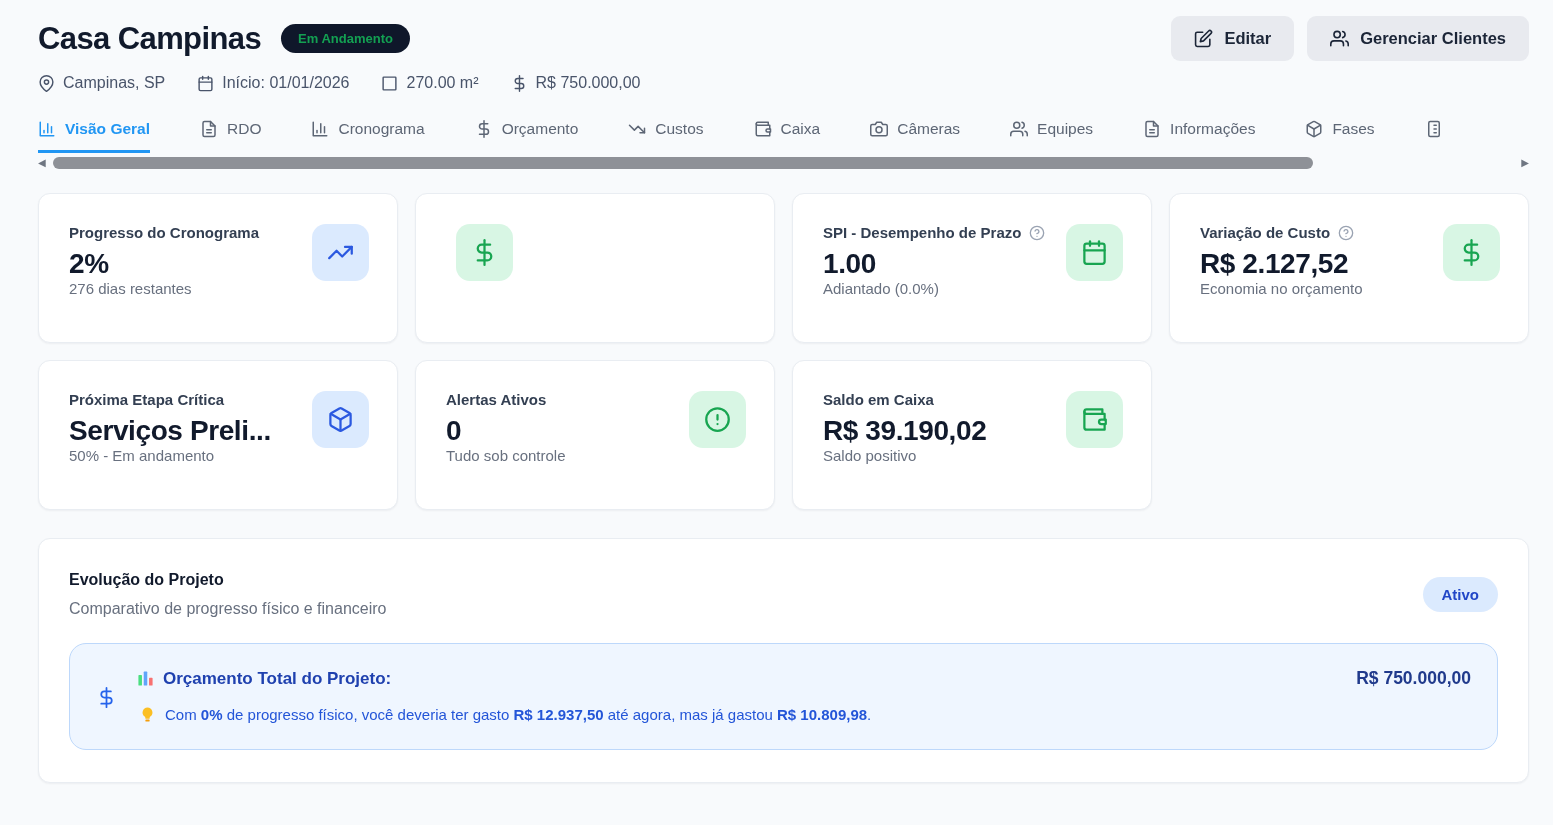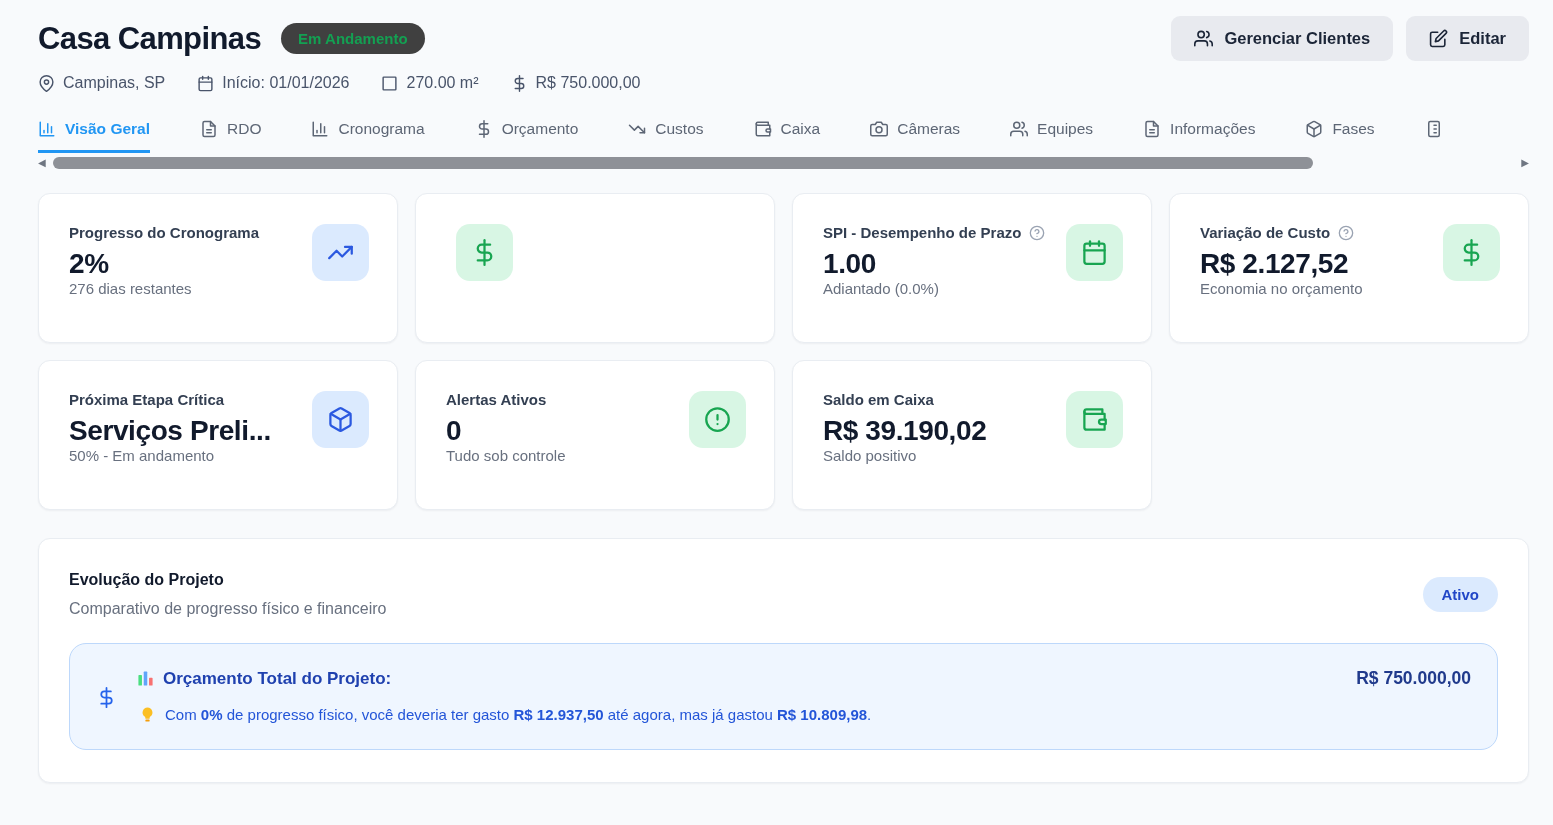--- a/index.html
+++ b/index.html
@@ -5,21 +5,21 @@
   * { margin:0; padding:0; box-sizing:border-box; }
   html,body { width:1553px; height:825px; overflow:hidden; }
   body { background:#f8fafc; font-family:"Liberation Sans", sans-serif; color:#101828; }
 
   svg { display:block; }
   .icon { display:inline-flex; align-items:center; justify-content:center; flex:none; }
 
   
   .header-row { display:flex; align-items:center; padding:16px 24px 0 38px; }
   .page-title { font-size:31px; font-weight:800; letter-spacing:-0.6px; color:#111a2c; }
-  .status-badge { margin-left:20px; background:#404040; color:#13a052; font-size:15px; font-weight:700;
+  .status-badge { margin-left:20px; background:#0f172a; color:#13a052; font-size:13px; font-weight:700;
                   padding:7px 17px; border-radius:999px; }
   .header-buttons { margin-left:auto; display:flex; gap:13px; }
   .btn { display:flex; align-items:center; gap:11px; background:#e8eaef; border:none; border-radius:9px;
          padding:13px 23px; font-family:inherit; font-size:16.5px; font-weight:700; color:#1b2537; cursor:pointer; }
   .btn svg { width:19px; height:19px; }
 
   .meta-row { display:flex; align-items:center; gap:32px; padding:13px 24px 0 38px;
               color:#49546a; font-size:16px; }
   .meta-item { display:flex; align-items:center; gap:8px; }
   .meta-item svg { width:17px; height:17px; }
@@ -81,36 +81,36 @@
 </head>
 <body>
 
 <div class="header-row">
   <div class="page-title">Casa Campinas</div>
   <div class="status-badge">Em Andamento</div>
   <div class="header-buttons">
     <button class="btn">
       <span class="icon">
         <svg viewBox="0 0 24 24" fill="none" stroke="currentColor" stroke-width="2" stroke-linecap="round" stroke-linejoin="round">
+            <path d="M11 4H4a2 2 0 0 0-2 2v14a2 2 0 0 0 2 2h14a2 2 0 0 0 2-2v-7"></path>
+            <path d="M18.5 2.5a2.12 2.12 0 0 1 3 3L12 15l-4 1 1-4 9.5-9.5z"></path>
+          </svg>
+      </span>
+      <span>Editar</span>
+    </button>
+    <button class="btn">
+      <span class="icon">
+        <svg viewBox="0 0 24 24" fill="none" stroke="currentColor" stroke-width="2" stroke-linecap="round" stroke-linejoin="round">
             <path d="M17 21v-2a4 4 0 0 0-4-4H5a4 4 0 0 0-4 4v2"></path>
             <circle cx="9" cy="7" r="4"></circle>
             <path d="M23 21v-2a4 4 0 0 0-3-3.87"></path>
             <path d="M16 3.13a4 4 0 0 1 0 7.75"></path>
           </svg>
       </span>
       <span>Gerenciar Clientes</span>
-    </button>
-    <button class="btn">
-      <span class="icon">
-        <svg viewBox="0 0 24 24" fill="none" stroke="currentColor" stroke-width="2" stroke-linecap="round" stroke-linejoin="round">
-            <path d="M11 4H4a2 2 0 0 0-2 2v14a2 2 0 0 0 2 2h14a2 2 0 0 0 2-2v-7"></path>
-            <path d="M18.5 2.5a2.12 2.12 0 0 1 3 3L12 15l-4 1 1-4 9.5-9.5z"></path>
-          </svg>
-      </span>
-      <span>Editar</span>
     </button>
   </div>
 </div>
 
 <div class="meta-row">
   <div class="meta-item">
     <span class="icon">
       <svg viewBox="0 0 24 24" fill="none" stroke="currentColor" stroke-width="2" stroke-linecap="round" stroke-linejoin="round">
           <path d="M21 10c0 7-9 13-9 13s-9-6-9-13a9 9 0 0 1 18 0z"></path>
           <circle cx="12" cy="10" r="3"></circle>

